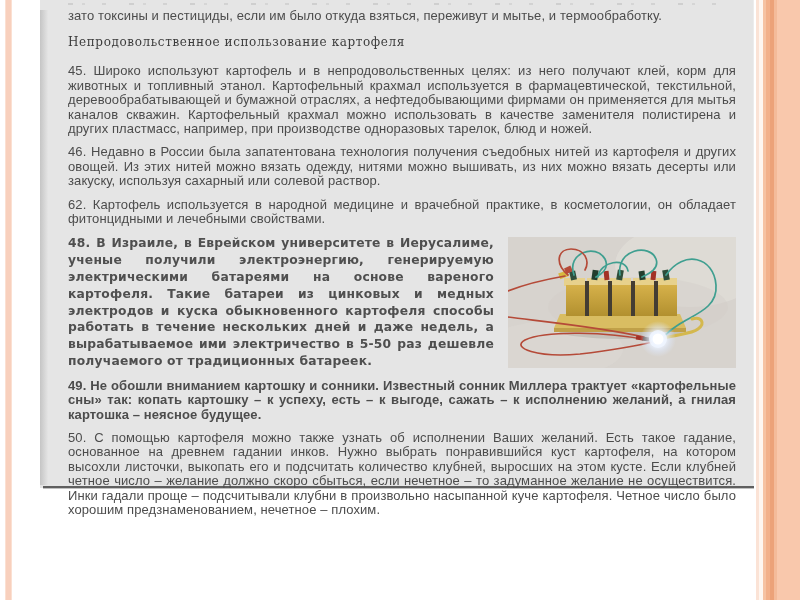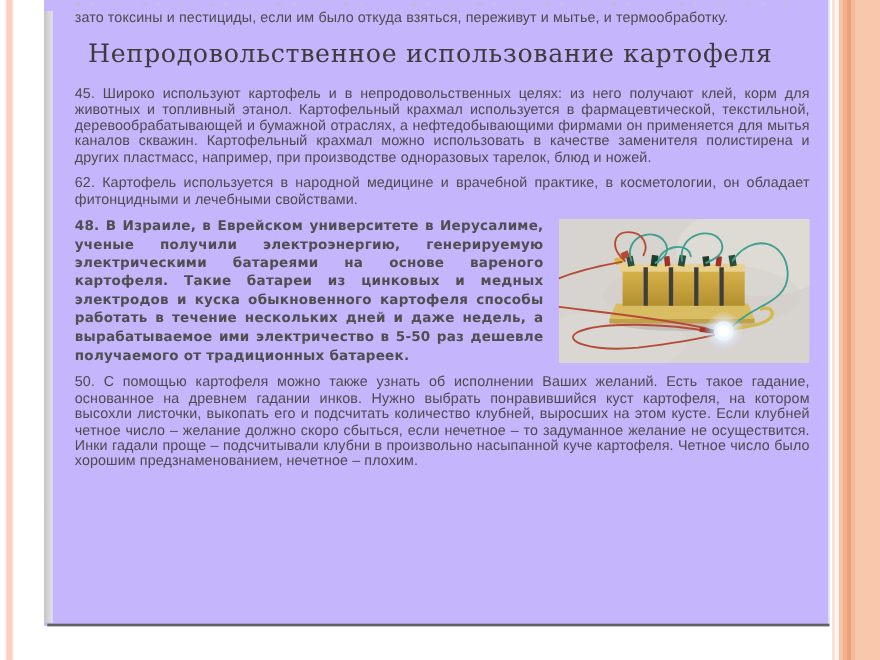--- a/index.html
+++ b/index.html
@@ -21,22 +21,22 @@
       #fbe3d6 2px 5px,
       #fef6f0 5px 9px,
       #f6c2a2 9px 12px,
       #f2b08a 12px 16px,
       #eca279 16px 20px,
       #f4bb9a 20px 23px,
       #f9c8ac 23px 46px);
   }
   
   .page{
-    position:absolute;left:40px;top:0;width:713px;height:569px;
-    background:#c4b5fd;
+    position:absolute;left:40px;top:0;width:713px;height:488px;
+    background:#e5e5e5;
     border-right:1px solid #ececec;
   }
   .page-edge{
     position:absolute;left:0;top:10px;bottom:3px;width:8px;
     background:linear-gradient(90deg,#c5c5c5,#e4e4e4);
   }
   .page-bottom-rule{
     position:absolute;left:3px;right:-1px;bottom:0;height:2px;
     background:#5f5f5f;box-shadow:0 1px 0 rgba(150,150,150,.6);
   }
@@ -52,22 +52,22 @@
     background-size:100% 2px;background-position:0 3px;background-repeat:no-repeat;
   }
   p{
     margin:0 0 9px;
     font-size:13px;line-height:14.4px;letter-spacing:.1px;
     color:#4c4c4c;text-align:justify;
   }
   p.remnant{margin:2px 0 0;text-align:left;}
   h1{
     font-family:"DejaVu Serif","Liberation Serif",serif;
-    font-weight:400;font-size:23px;line-height:1.25;letter-spacing:.6px;
-    color:#3c3c3c;margin:12px 12px 14px;
+    font-weight:400;font-size:12px;line-height:1.25;letter-spacing:.6px;
+    color:#3c3c3c;margin:12px 0 14px;
   }
   .wrap-block{overflow:visible;font-weight:bold;}
   .wrap-block::after{content:"";display:block;clear:both;}
   .figure{
     float:right;width:228px;height:131px;margin:2px 0 8px 14px;
   }
   .figure svg{display:block;width:228px;height:131px;}
   p.alt-font{
     font-family:"DejaVu Sans",sans-serif;
     font-size:12.3px;line-height:16.8px;letter-spacing:.2px;
@@ -86,20 +86,21 @@
 
   <div class="content">
 
     <div class="clipped-remnant"></div>
 
     <p class="remnant">зато токсины и пестициды, если им было откуда взяться, переживут и мытье, и термообработку.</p>
 
     <h1>Непродовольственное использование картофеля</h1>
 
     <p>45. Широко используют картофель и в непродовольственных целях: из него получают клей, корм для животных и топливный этанол. Картофельный крахмал используется в фармацевтической, текстильной, деревообрабатывающей и бумажной отраслях, а нефтедобывающими фирмами он применяется для мытья каналов скважин. Картофельный крахмал можно использовать в качестве заменителя полистирена и других пластмасс, например, при производстве одноразовых тарелок, блюд и ножей.</p>
+    <p>46. Недавно в России была запатентована технология получения съедобных нитей из картофеля и других овощей. Из этих нитей можно вязать одежду, нитями можно вышивать, из них можно вязать десерты или закуску, используя сахарный или солевой раствор.</p>
     <p>62. Картофель используется в народной медицине и врачебной практике, в косметологии, он обладает фитонцидными и лечебными свойствами.</p>
 
     <div class="wrap-block">
       <div class="figure">
         <svg viewBox="0 0 228 131" xmlns="http://www.w3.org/2000/svg">
           <defs>
             <radialGradient id="ledg" cx="50%" cy="50%" r="50%">
               <stop offset="0%" stop-color="#ffffff"></stop>
               <stop offset="35%" stop-color="#f2f7ff" stop-opacity=".95"></stop>
               <stop offset="70%" stop-color="#dfeaff" stop-opacity=".45"></stop>
@@ -179,18 +180,19 @@
           <rect x="134" y="100" width="9" height="4" fill="#5a4a42" transform="rotate(8 138 102)"></rect>
           <rect x="128" y="99" width="7" height="4" fill="#a33226" transform="rotate(8 131 101)"></rect>
 
           <circle cx="150" cy="102" r="18" fill="url(#ledg)"></circle>
           <circle cx="150" cy="102" r="9" fill="#eef4ff" opacity=".85"></circle>
           <circle cx="150" cy="102" r="5.5" fill="#ffffff"></circle>
         </svg>
       </div>
 
       <p class="alt-font">48. В Израиле, в Еврейском университете в Иерусалиме, ученые получили электроэнергию, генерируемую электрическими батареями на основе вареного картофеля. Такие батареи из цинковых и медных электродов и куска обыкновенного картофеля способы работать в течение нескольких дней и даже недель, а вырабатываемое ими электричество в 5-50 раз дешевле получаемого от традиционных батареек.</p>
+      <p>49. Не обошли вниманием картошку и сонники. Известный сонник Миллера трактует «картофельные сны» так: копать картошку – к успеху, есть – к выгоде, сажать – к исполнению желаний, а гнилая картошка – неясное будущее.</p>
     </div>
 
     <p>50. С помощью картофеля можно также узнать об исполнении Ваших желаний. Есть такое гадание, основанное на древнем гадании инков. Нужно выбрать понравившийся куст картофеля, на котором высохли листочки, выкопать его и подсчитать количество клубней, выросших на этом кусте. Если клубней четное число – желание должно скоро сбыться, если нечетное – то задуманное желание не осуществится. Инки гадали проще – подсчитывали клубни в произвольно насыпанной куче картофеля. Четное число было хорошим предзнаменованием, нечетное – плохим.</p>
 
   </div>
 </div>
 
 </body></html>

